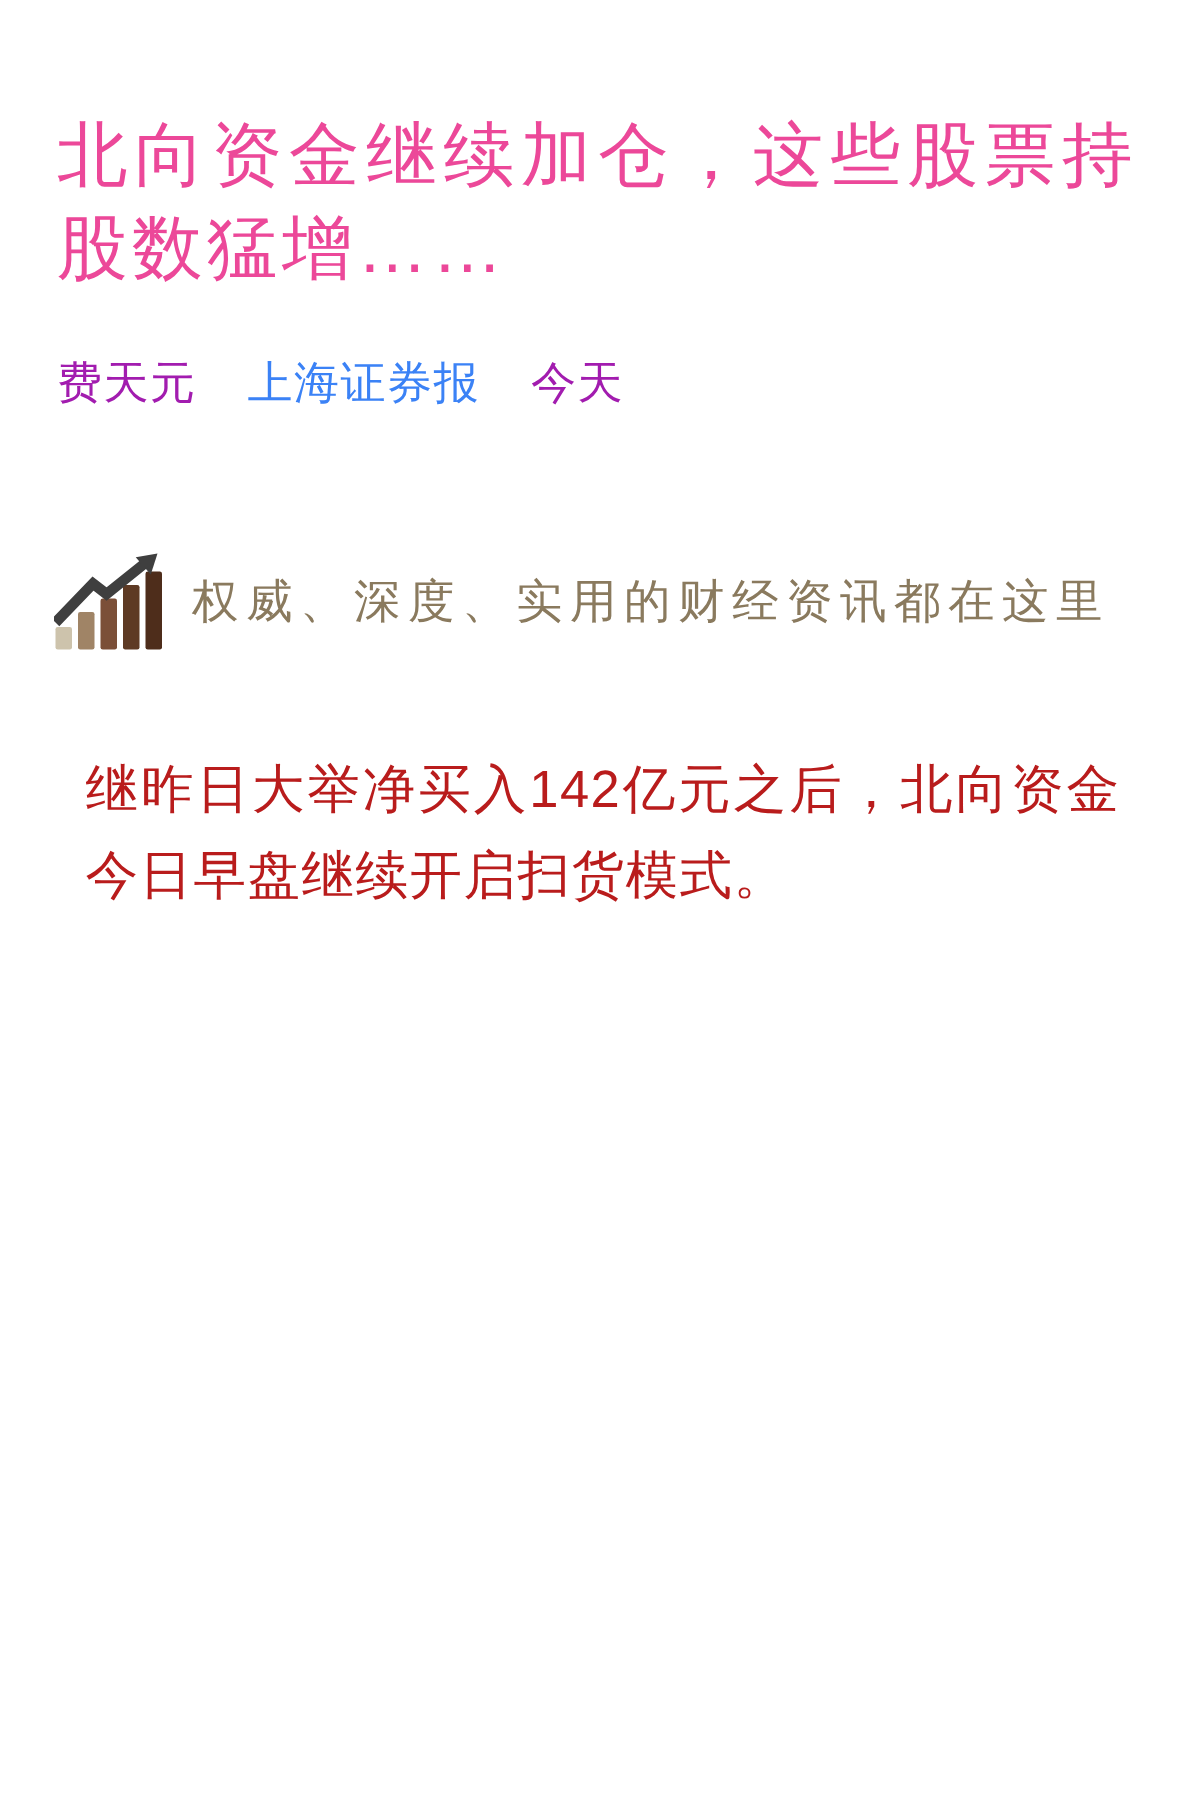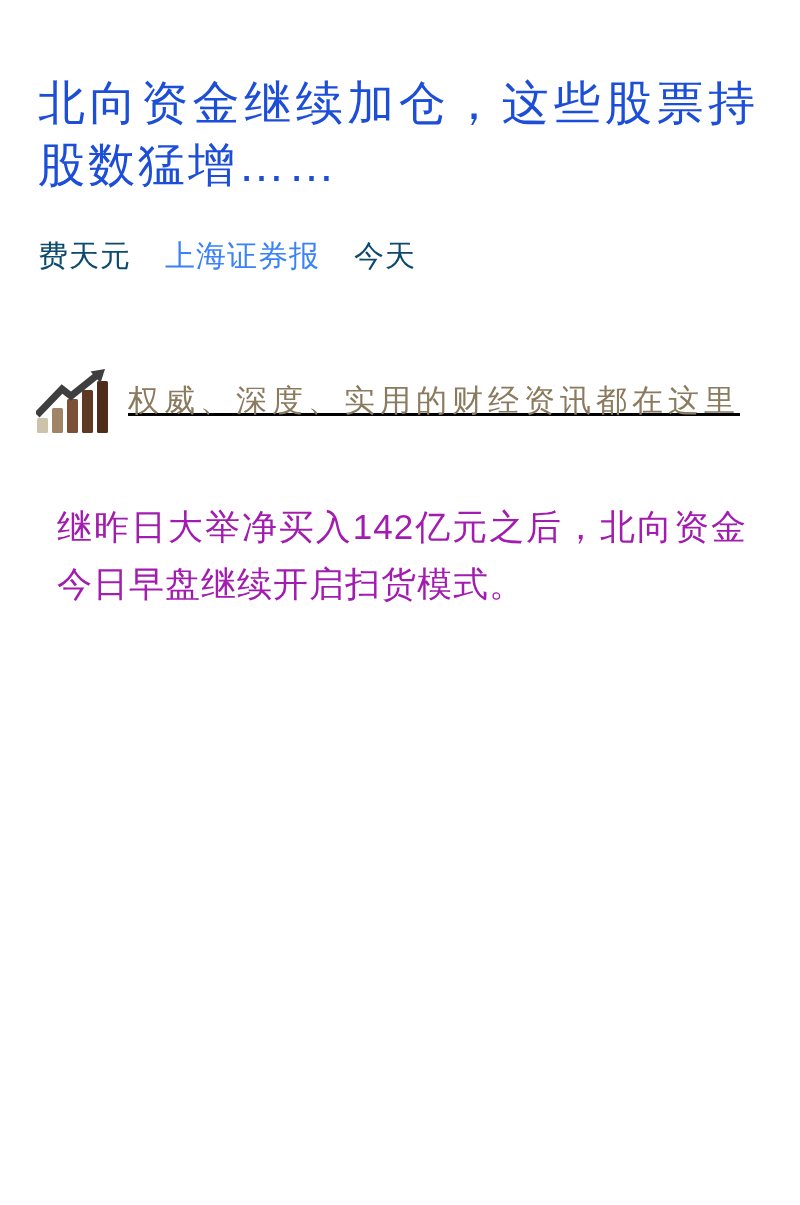--- a/index.html
+++ b/index.html
@@ -16,64 +16,63 @@
   }
   .article {
     width: 800px;
   }
   .article-title {
     margin: 72px 42px 0 38px;
     font-size: 47px;
     line-height: 62px;
     letter-spacing: 3px;
     font-weight: 400;
-    color: #1d4ed8;
+    color: #ec4899;
     text-align: justify;
   }
   .byline {
     margin: 38px 42px 0 38px;
     font-size: 30px;
     line-height: 44px;
     letter-spacing: 1px;
     display: flex;
     align-items: baseline;
     gap: 34px;
   }
   .byline-author, .byline-date {
-    color: #0c4a6e;
+    color: #a21caf;
   }
   .byline-source {
     color: #3b82f6;
     cursor: pointer;
   }
   .promo-banner {
     margin: 90px 42px 0 36px;
     display: flex;
     align-items: center;
     gap: 18px;
-    text-decoration: underline;
   }
   .promo-icon {
     flex: 0 0 auto;
     width: 74px;
     height: 66px;
     display: inline-block;
   }
   .promo-text {
     font-size: 31px;
     line-height: 40px;
     letter-spacing: 5px;
     color: #8a7a5e;
   }
   .article-body p {
     margin: 0 53px 82px 57px;
     font-size: 35px;
     line-height: 57px;
     letter-spacing: 1px;
-    color: #a21caf;
+    color: #b91c1c;
     text-align: justify;
     font-weight: 400;
   }
   .article-body p.first {
     margin-top: 64px;
   }
   .article-body p:last-child {
     margin-bottom: 58px;
   }
 </style>

